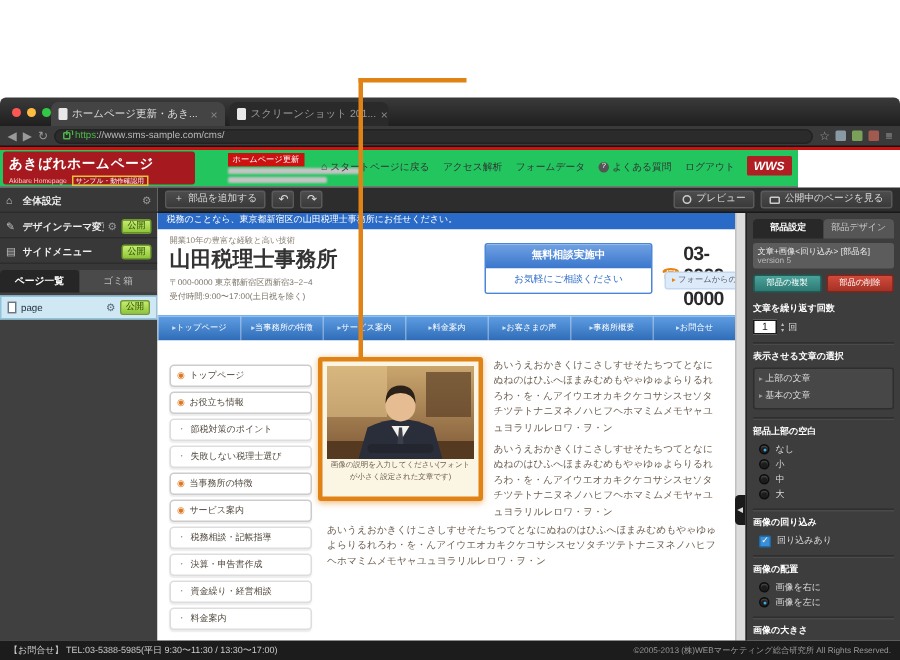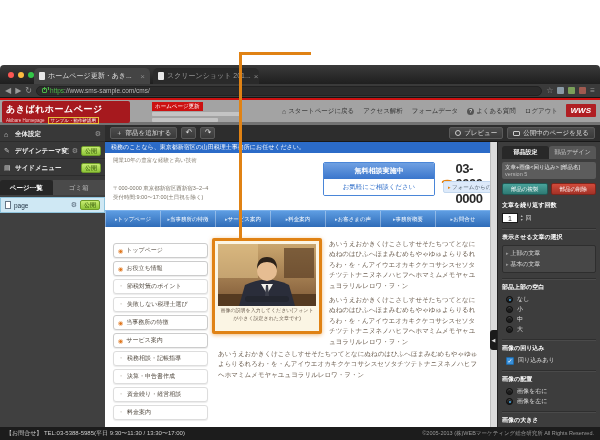--- a/index.html
+++ b/index.html
@@ -26,21 +26,21 @@
   .url-field { flex:1; height:10px; background:#2b2b2b; border:1px solid #222; border-radius:5px; display:flex; align-items:center; padding:0 5px; gap:3px; overflow:hidden; }
   .lock { width:5px; height:5px; border:1px solid #4cb748; border-radius:1px; position:relative; }
   .lock::before { content:""; position:absolute; left:1px; top:-3px; width:3px; height:3px; border:1px solid #4cb748; border-bottom:none; border-radius:2px 2px 0 0; }
   .url-text { font-size:6.5px; color:#b8b8b8; white-space:nowrap; }
   .url-text b { color:#4cb748; font-weight:normal; }
   .exts { display:flex; gap:4px; align-items:center; }
   .ext { width:7px; height:7px; border-radius:1px; }
 
   
   .redline { position:absolute; left:0; top:98px; width:600px; height:2px; background:#cc1111; }
-  .appheader { position:absolute; left:0; top:100px; width:600px; height:25px; background:#a3a3a3; border-bottom:3px solid #737373; }
+  .appheader { position:absolute; left:0; top:100px; width:532px; height:25px; background:#22c55e; border-bottom:1px solid #737373; }
   .logo { position:absolute; left:2px; top:1px; width:128px; height:22px; background:#a6191e; border-radius:2px; color:#fff; padding:2px 4px; }
   .logo-title { font-size:9px; font-weight:bold; letter-spacing:0.5px; white-space:nowrap; }
   .logo-row { display:flex; align-items:center; gap:3px; margin-top:1px; }
   .logo-sub { font-size:4.5px; color:#f3c9c9; white-space:nowrap; }
   .logo-badge { font-size:4.5px; color:#fff; border:1px solid #e8c23a; padding:0 2px; white-space:nowrap; }
   .upd-badge { position:absolute; left:152px; top:2px; background:#cc1111; color:#fff; font-size:5.5px; padding:1px 3px; }
   .blurline { position:absolute; background:#c4c4c4; height:4px; filter:blur(0.7px); border-radius:1px; }
   .topnav { position:absolute; right:42px; top:7px; display:flex; gap:9px; align-items:center; }
   .topnav-item { font-size:6.5px; color:#333; display:flex; align-items:center; gap:2px; white-space:nowrap; }
   .homeglyph { font-size:7px; color:#444; }
@@ -266,20 +266,21 @@
           <span class="mini-mon"></span>
           <span>公開中のページを見る</span>
         </span>
     </span>
   </div>
 
   <div class="content">
     <div class="notice">税務のことなら、東京都新宿区の山田税理士事務所にお任せください。</div>
     <div class="sitehead">
       <div class="tagline">開業10年の豊富な経験と高い技術</div>
+      <div class="sitetitle">山田税理士事務所</div>
       <div class="addr">〒000-0000 東京都新宿区西新宿3−2−4</div>
       <div class="hours">受付時間:9:00〜17:00(土日祝を除く)</div>
       <div class="consult">
         <div class="t">無料相談実施中</div>
         <div class="b">お気軽にご相談ください</div>
       </div>
       <div class="phone">
         <span class="phoneglyph">☎</span>
         <span class="phonenum">03-0000-0000</span>
       </div>

